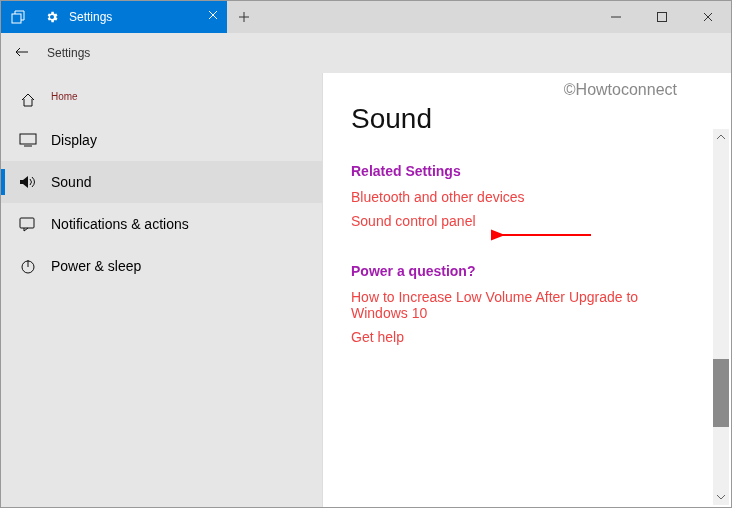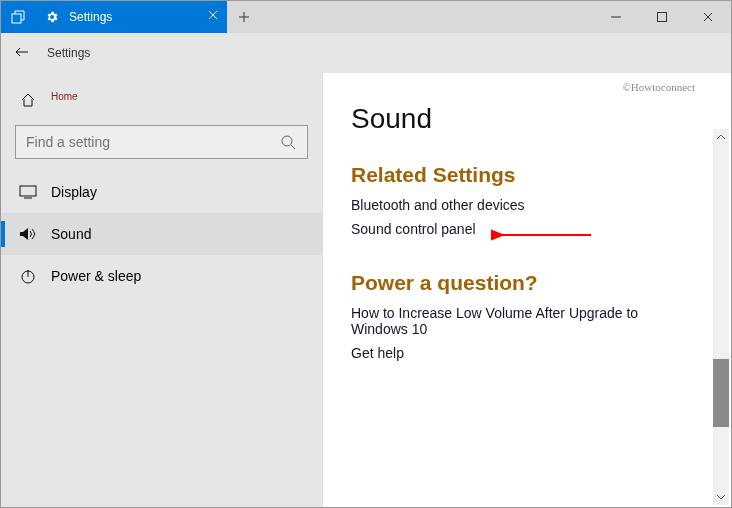--- a/index.html
+++ b/index.html
@@ -15,24 +15,24 @@
   .content { display: flex; height: calc(508px - 32px - 40px); }
   .sidebar { width: 322px; background: #e6e6e6; padding: 8px 0 0 0; border-right: 1px solid #ddd; position: relative; }
   .nav-home { display: flex; align-items: flex-start; gap: 14px; padding: 10px 18px; font-size: 10px; color: #7f1d1d; }
   .search-box { margin: 6px 14px 12px 14px; height: 34px; border: 1px solid #999; background: #eee; display: flex; align-items: center; padding: 0 10px; }
   .search-box input { flex: 1; background: transparent; border: none; outline: none; font-size: 14px; color: #666; }
   .category { padding: 8px 18px 6px 18px; font-size: 14px; font-weight: 600; color: #111; }
   .nav-item { display: flex; align-items: center; gap: 14px; padding: 12px 18px; font-size: 14px; color: #000000; position: relative; }
   .nav-item.selected { background: #dcdcdc; }
   .nav-item.selected::before { content:""; position:absolute; left:0; top:8px; bottom:8px; width:4px; background:#0078d7; }
   .main { flex: 1; background: #fff; padding: 30px 28px 10px 28px; overflow: hidden; position: relative; }
-  .watermark { position: absolute; top: 8px; right: 36px; font-size: 11px; color: #888; font-family: Liberation Serif, serif; }
+  .watermark { position: absolute; top: 8px; right: 54px; font-size: 16px; color: #888; }
   h1 { font-weight: 400; font-size: 28px; color: #111; margin-bottom: 28px; }
-  h2 { font-weight: 600; font-size: 21px; color: #a16207; margin: 14px 0 10px 0; }
-  .link { color: #0f172a; font-size: 14px; margin: 8px 0; cursor: pointer; }
+  h2 { font-weight: 600; font-size: 14px; color: #a21caf; margin: 14px 0 10px 0; }
+  .link { color: #ef4444; font-size: 14px; margin: 8px 0; cursor: pointer; }
   .arrow { position: absolute; left: 490px; top: 224px; pointer-events: none; }
   .scrollbar-v { position: absolute; right: 2px; top: 128px; width: 16px; bottom: 2px; background: #f0f0f0; }
   .scroll-arrow { height: 16px; display:flex; align-items:center; justify-content:center; color:#666; }
   .scroll-thumb { position:absolute; right:0; left:0; top: 230px; height: 68px; background:#8a8a8a; }
   svg { display:block; }
   .icon { width: 18px; height: 18px; display: inline-flex; align-items:center; justify-content:center; flex-shrink:0; }
 </style>
 </head>
 <body>
 
@@ -104,47 +104,47 @@
 <div class="content">
   <div class="sidebar">
     <div class="nav-home">
       <span class="icon">
           <svg width="16" height="16" viewBox="0 0 16 16" stroke="#111" fill="none" stroke-width="1">
             <path d="M2 8 L8 2 L14 8 M4 7 V14 H12 V7"></path>
           </svg>
         </span>
       <span>Home</span>
     </div>
-    <div class="search-box">
-      <input type="text" placeholder="Find a setting" style="">
-      <span class="icon">
-          <svg width="16" height="16" viewBox="0 0 16 16" stroke="#666" fill="none" stroke-width="1">
-            <circle cx="7" cy="7" r="5"></circle>
-            <path d="M11 11 L15 15"></path>
-          </svg>
-        </span>
-    </div>
 
     <div class="nav-item">
       <span class="icon">
           <svg width="18" height="14" viewBox="0 0 18 14" stroke="#111" fill="none" stroke-width="1">
             <rect x="1" y="1" width="16" height="10"></rect>
             <path d="M5 13 H13"></path>
           </svg>
         </span>
       <span>Display</span>
     </div>
     <div class="nav-item selected">
       <span class="icon">
           <svg width="18" height="16" viewBox="0 0 18 16" stroke="#111" fill="none" stroke-width="1">
             <path d="M1 6 H4 L9 2 V14 L4 10 H1 Z" fill="#111" stroke="none"></path>
             <path d="M11 5 Q14 8 11 11 M13 3 Q18 8 13 13"></path>
           </svg>
         </span>
       <span>Sound</span>
+    </div>
+    <div class="nav-item">
+      <span class="icon">
+          <svg width="18" height="16" viewBox="0 0 18 16" stroke="#111" fill="none" stroke-width="1">
+            <rect x="1" y="2" width="14" height="10" rx="1"></rect>
+            <path d="M5 12 L5 15 L9 12"></path>
+          </svg>
+        </span>
+      <span>Notifications &amp; actions</span>
     </div>
     <div class="nav-item">
       <span class="icon">
           <svg width="16" height="16" viewBox="0 0 16 16" stroke="#111" fill="none" stroke-width="1">
             <circle cx="8" cy="9" r="6"></circle>
             <path d="M8 2 V9"></path>
           </svg>
         </span>
       <span>Power &amp; sleep</span>
     </div>

